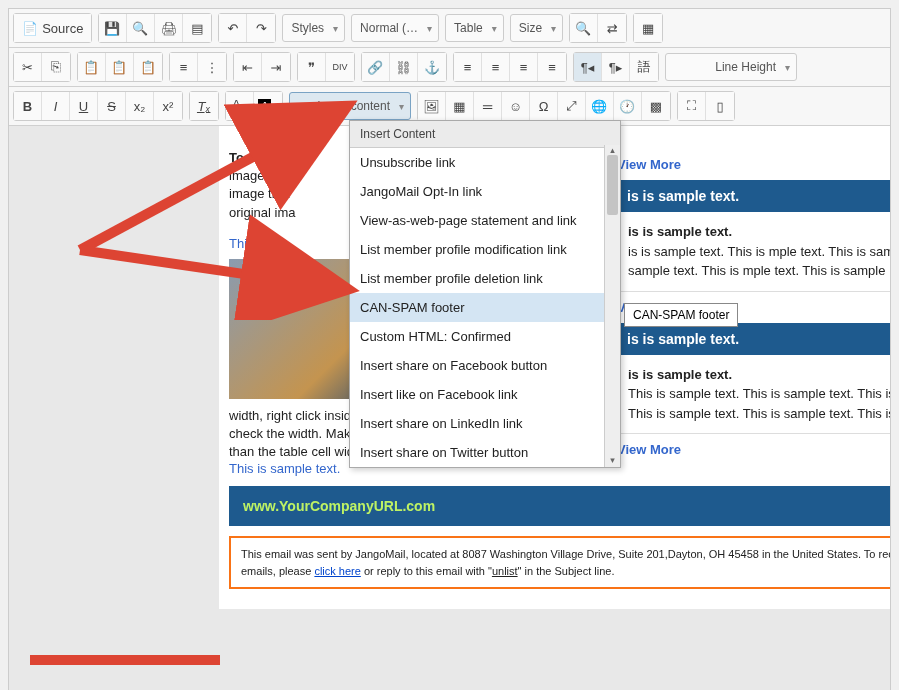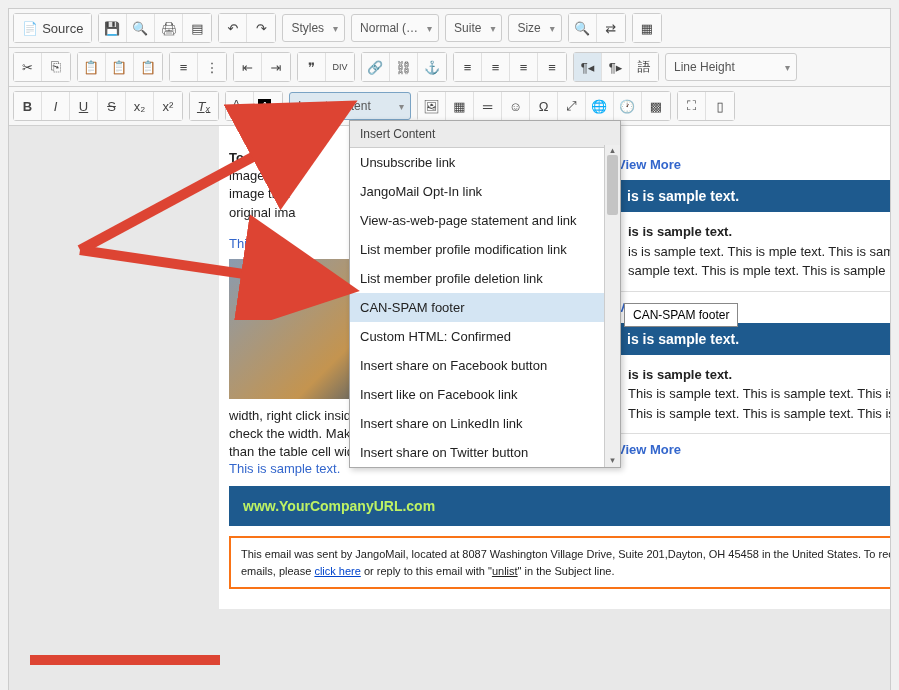--- a/index.html
+++ b/index.html
@@ -2,21 +2,21 @@
 <html><head>
 <meta charset="utf-8">
 <style>
 * { box-sizing: border-box; margin: 0; padding: 0; }
 body { font-family: Arial, sans-serif; font-size: 12px; background: #f0f0f0; width: 899px; height: 690px; overflow: hidden; position: relative; }
 .editor-wrap { background: #fff; border: 1px solid #ccc; margin: 8px; position: relative; }
 .toolbar { background: #f7f7f7; border-bottom: 1px solid #d0d0d0; padding: 4px; display: flex; flex-wrap: wrap; gap: 2px; align-items: center; }
 .tb-group { display: inline-flex; border: 1px solid #ccc; background: #fff; border-radius: 3px; margin-right: 4px; }
 .tb-btn { width: 28px; height: 28px; display: inline-flex; align-items: center; justify-content: center; border: none; background: #fafafa; cursor: pointer; font-size: 13px; color: #444; border-right: 1px solid #e0e0e0; }
 .tb-btn:last-child { border-right: none; }
-.tb-select { height: 28px; border: 1px solid #ccc; background: #fafafa; padding: 0 20px 0 8px; font-size: 12px; color: #555; border-radius: 3px; margin-right: 4px; cursor: pointer; position: relative; display: inline-flex; align-items: center; }
+.tb-select { height: 28px; border: 1px solid #ccc; background: #fafafa; padding: 0 20px 0 8px; font-size: 12px; color: #555; border-radius: 3px; margin-right: 4px; cursor: pointer; position: relative; display: inline-flex; align-items: center; justify-content: flex-end; }
 .tb-select::after { content: "▾"; position: absolute; right: 6px; color: #888; font-size: 10px; }
 .tb-select.active { background: #dde8f0; border-color: #7aa3c4; }
 .src-btn { padding: 0 8px; width: auto; gap: 4px; }
 .content-area { position: relative; height: 576px; background: #e8e8e8; overflow: hidden; }
 .email-body { background: #fff; margin: 0 auto; position: absolute; left: 210px; top: 0; width: 786px; padding: 0 0 10px; }
 .two-col { display: flex; gap: 10px; padding: 0 10px; }
 .col { flex: 1; }
 .replace-text { font-size: 13px; color: #222; line-height: 1.4; }
 .sample-link { color: #3366cc; font-weight: normal; text-decoration: none; font-size: 13px; }
 .view-more { margin: 8px 0; }
@@ -62,21 +62,21 @@
       <button class="tb-btn">↶</button>
       <button class="tb-btn">↷</button>
     </div>
     <div class="tb-select">
         <span>Styles</span>
       </div>
     <div class="tb-select">
         <span>Normal (…</span>
       </div>
     <div class="tb-select">
-        <span>Suite</span>
+        <span>Table</span>
       </div>
     <div class="tb-select">
         <span>Size</span>
       </div>
     <div class="tb-group">
       <button class="tb-btn">🔍</button>
       <button class="tb-btn">⇄</button>
     </div>
     <div class="tb-group">
       <button class="tb-btn">▦</button>

